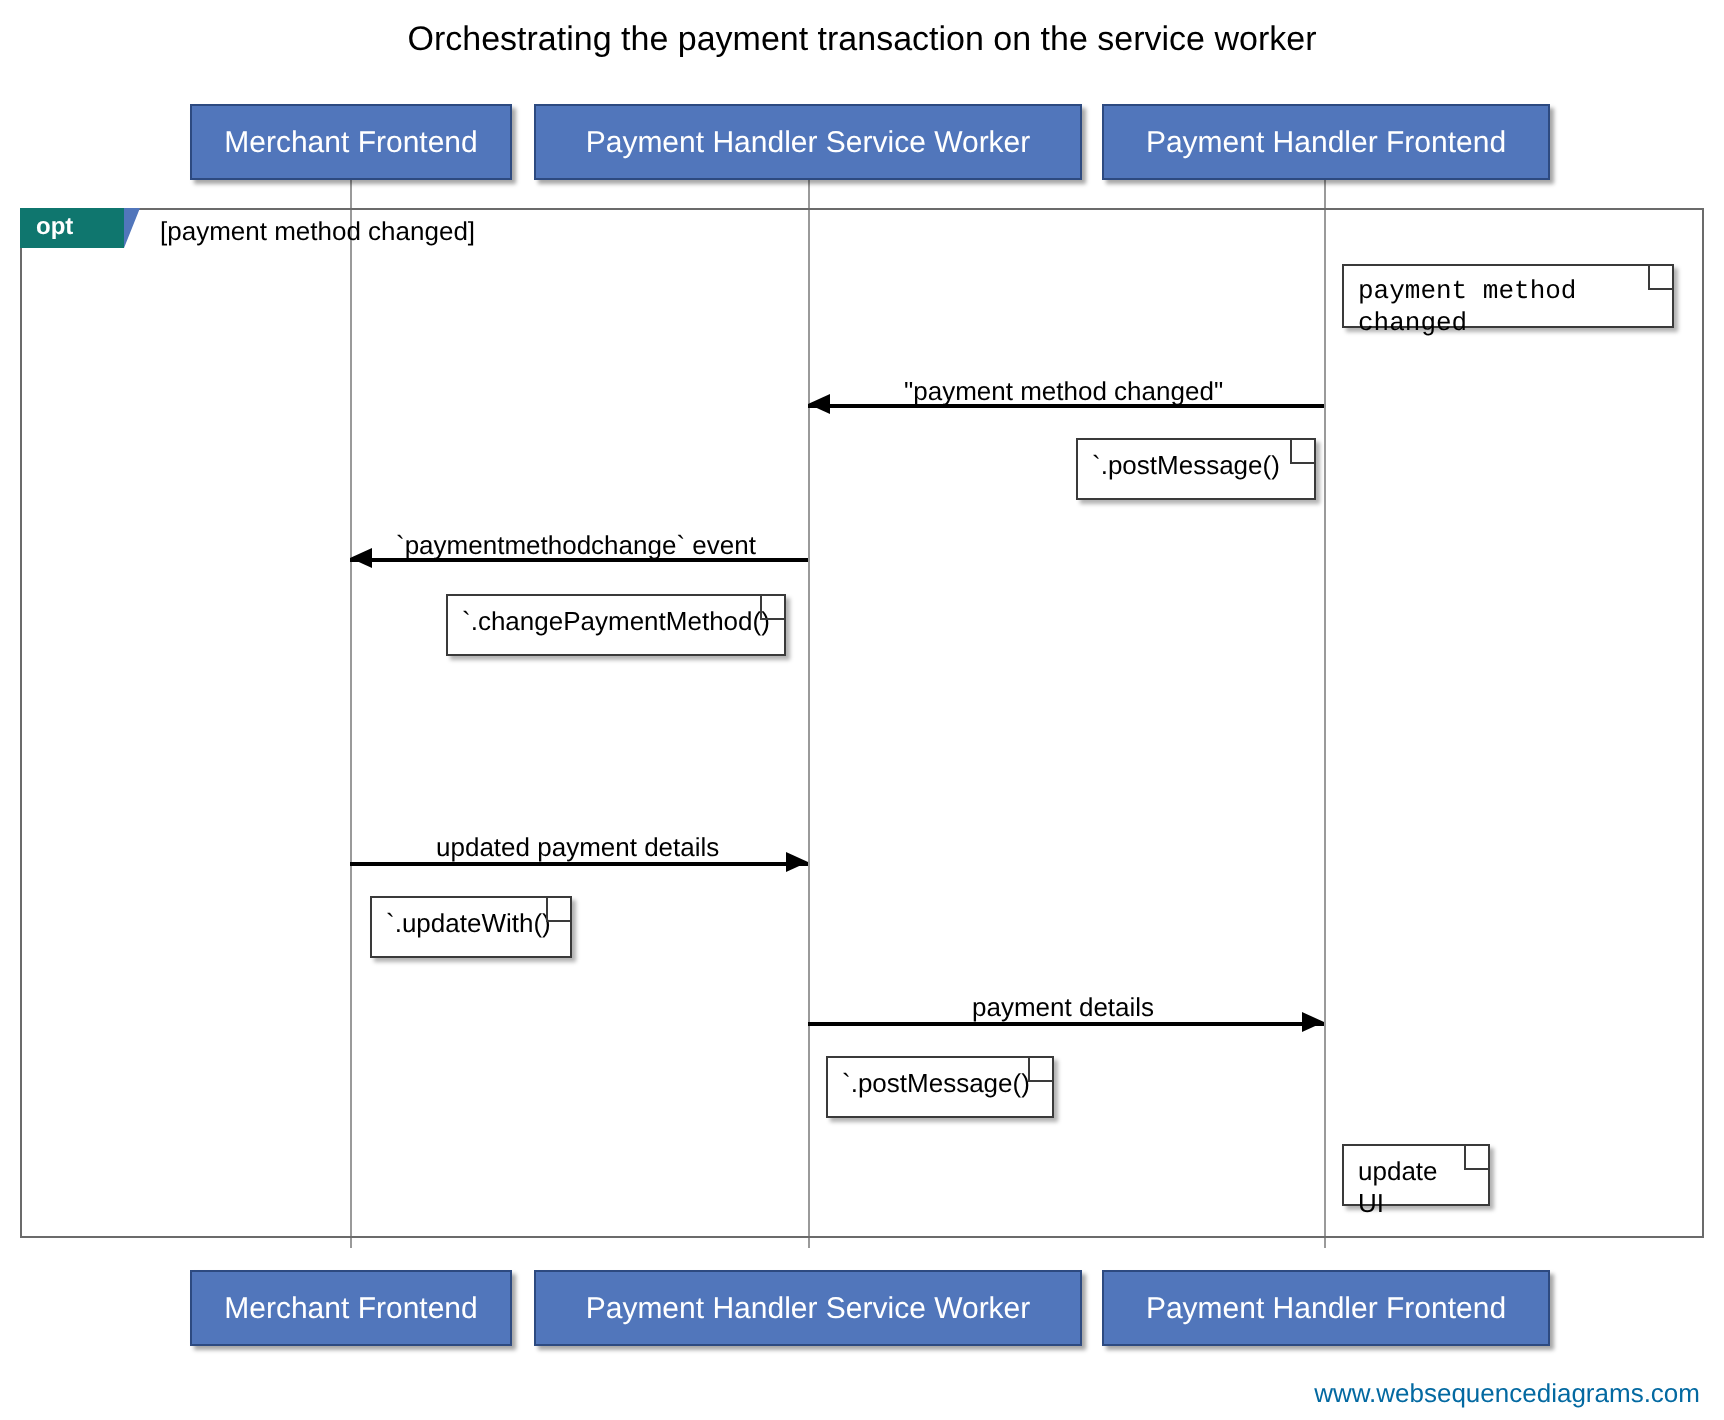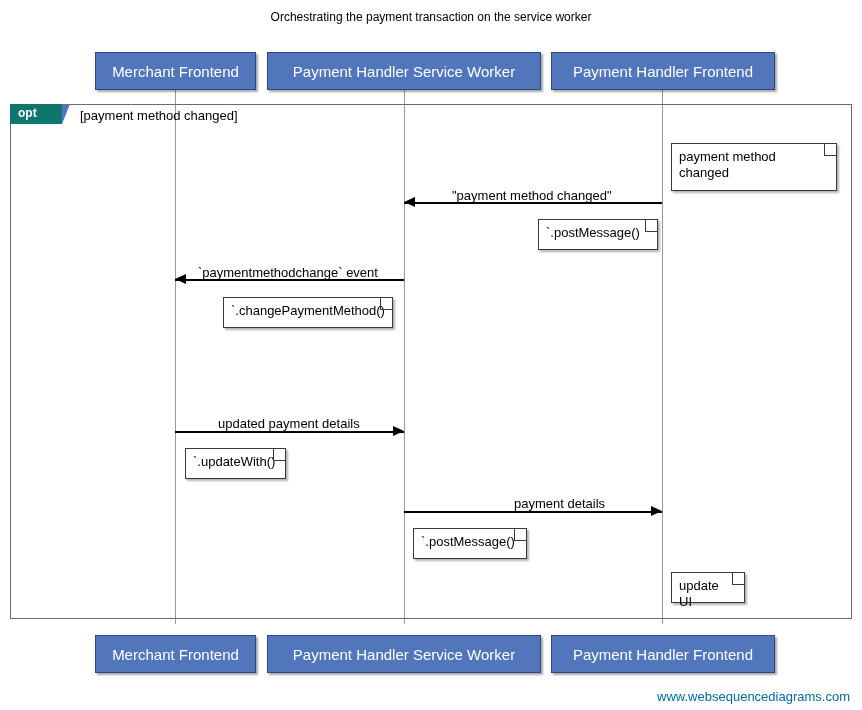--- a/index.html
+++ b/index.html
@@ -17,21 +17,21 @@
     height: 710px;
     overflow: hidden;
     background: #ffffff;
   }
   .title {
     position: absolute;
     left: 0;
     top: 10px;
     width: 862px;
     text-align: center;
-    font-size: 12px;
+    font-size: 17px;
     color: #000;
   }
   .actor-box {
     position: absolute;
     background: #5176bb;
     border: 1px solid #2d4a80;
     box-shadow: 2px 2px 2px rgba(0,0,0,0.35);
     color: #ffffff;
     font-size: 15px;
     display: flex;
@@ -149,21 +149,21 @@
   <div class="actor-box" style="left:551px; top:52px; width:224px;">
     <span>Payment Handler Frontend</span>
   </div>
 
   <div class="frame" style="left:10px; top:104px; width:842px; height:515px;"></div>
   <div class="frame-tab" style="left:10px; top:104px; width:52px;">
     <span>opt</span>
   </div>
   <div class="frame-label" style="left:80px; top:108px;">[payment method changed]</div>
 
-  <div class="note" style="left:671px; top:143px; width:166px; height:48px;">
+  <div class="note" style="left:671px; top:132px; width:166px; height:32px;font-family:Liberation Mono, monospace;">
     <span>payment method changed</span>
     <span class="fold"></span>
   </div>
 
   <div class="msg-line" style="left:404px; top:202px; width:258px;"></div>
   <div class="arrow-head arrow-left" style="left:404px; top:197px;"></div>
   <div class="msg-label" style="left:452px; top:188px;">"payment method changed"</div>
 
   <div class="note" style="left:538px; top:219px; width:120px; height:31px;">
     <span>`.postMessage()</span>
@@ -184,21 +184,21 @@
   <div class="arrow-head arrow-right" style="left:393px; top:426px;"></div>
   <div class="msg-label" style="left:218px; top:416px;">updated payment details</div>
 
   <div class="note" style="left:185px; top:448px; width:101px; height:31px;">
     <span>`.updateWith()</span>
     <span class="fold"></span>
   </div>
 
   <div class="msg-line" style="left:404px; top:511px; width:258px;"></div>
   <div class="arrow-head arrow-right" style="left:651px; top:506px;"></div>
-  <div class="msg-label" style="left:486px; top:496px;margin-left:28px;">payment details</div>
+  <div class="msg-label" style="left:486px; top:496px;">payment details</div>
 
   <div class="note" style="left:413px; top:528px; width:114px; height:31px;">
     <span>`.postMessage()</span>
     <span class="fold"></span>
   </div>
 
   <div class="note" style="left:671px; top:572px; width:74px; height:31px;">
     <span>update UI</span>
     <span class="fold"></span>
   </div>

